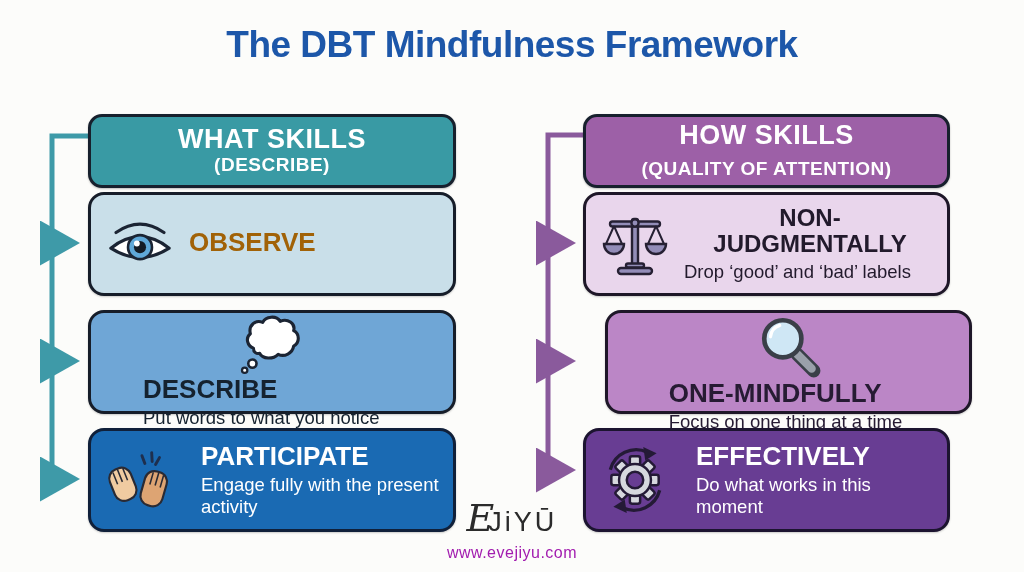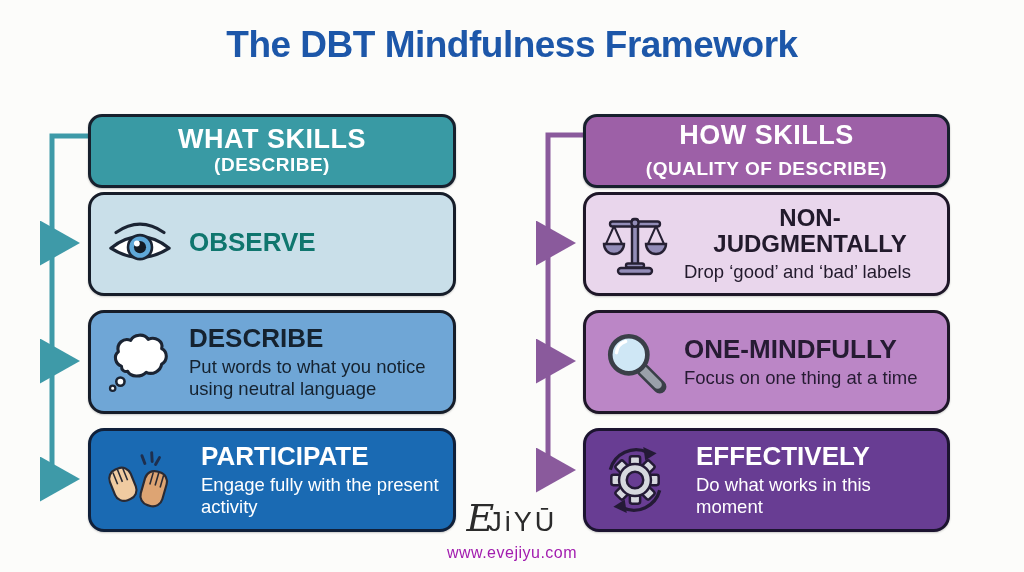--- a/index.html
+++ b/index.html
@@ -27,26 +27,26 @@
     position:absolute;width:368px;height:104px;box-sizing:border-box;
     border:3.5px solid #161d29;border-radius:16px;display:flex;align-items:center;
     box-shadow:0 1px 2px rgba(0,0,0,0.2);
   }
   .card .icon{width:98px;min-width:98px;display:flex;align-items:center;justify-content:center;}
   .card .txt{flex:1;padding-right:6px;max-width:252px;}
   .card .t{font-size:26px;font-weight:bold;line-height:1.1;margin-bottom:3px;}
   .card .d{font-size:18.5px;line-height:1.2;}
   .col-l{left:88px;}
   .col-r{left:583px;width:367px;}
-  .r1{top:192px;} .r2{top:310px;} .r3{top:428px;gap:12px;}
-  .bg-observe{background:#c9dfe9;color:#0f766e;}
+  .r1{top:192px;} .r2{top:310px;flex-direction:column;} .r3{top:428px;gap:12px;}
+  .bg-observe{background:#c9dfe9;color:#a16207;}
   .bg-describe{background:#6fa6d6;color:#15222f;}
   .bg-participate{background:#1a6ab3;color:#ffffff;border-color:#10203a;}
   .bg-nonjudg{background:#e9d6ec;color:#221a2c;border-color:#1e1728;}
-  .bg-onemind{background:#bb86c6;color:#261b33;border-color:#1e1728;}
+  .bg-onemind{background:#bb86c6;color:#261b33;border-color:#1e1728;margin-left:22px;}
   .bg-effective{background:#683d93;color:#ffffff;border-color:#1c1430;}
   .logo{
     position:absolute;top:496px;left:0;width:100%;text-align:center;color:#2b2b2b;
   }
   .logo .script{
     font-family:"DejaVu Serif",serif;font-style:italic;font-size:38px;
     font-weight:normal;margin-right:-6px;
   }
   .logo .word{font-size:27px;letter-spacing:3px;font-weight:normal;}
   .site{
@@ -133,21 +133,21 @@
       </svg>
     </div>
     <div class="txt">
       <div class="t">PARTICIPATE</div>
       <div class="d">Engage fully with the present activity</div>
     </div>
   </div>
 
   <div class="hdr how">
     <div class="h1">HOW SKILLS</div>
-    <div class="h2">(QUALITY OF DESCRIBE)</div>
+    <div class="h2">(QUALITY OF ATTENTION)</div>
   </div>
 
   <div class="card col-r r1 bg-nonjudg">
     <div class="icon">
       <svg width="68" height="66" viewBox="0 0 66 66">
         <g fill="#938db8" stroke="#262033" stroke-width="2.4">
           <rect x="30" y="8" width="6" height="46" rx="2"></rect>
           <rect x="8" y="10.5" width="50" height="5" rx="2.5"></rect>
           <circle cx="33" cy="12" r="3.6"></circle>
         </g>

